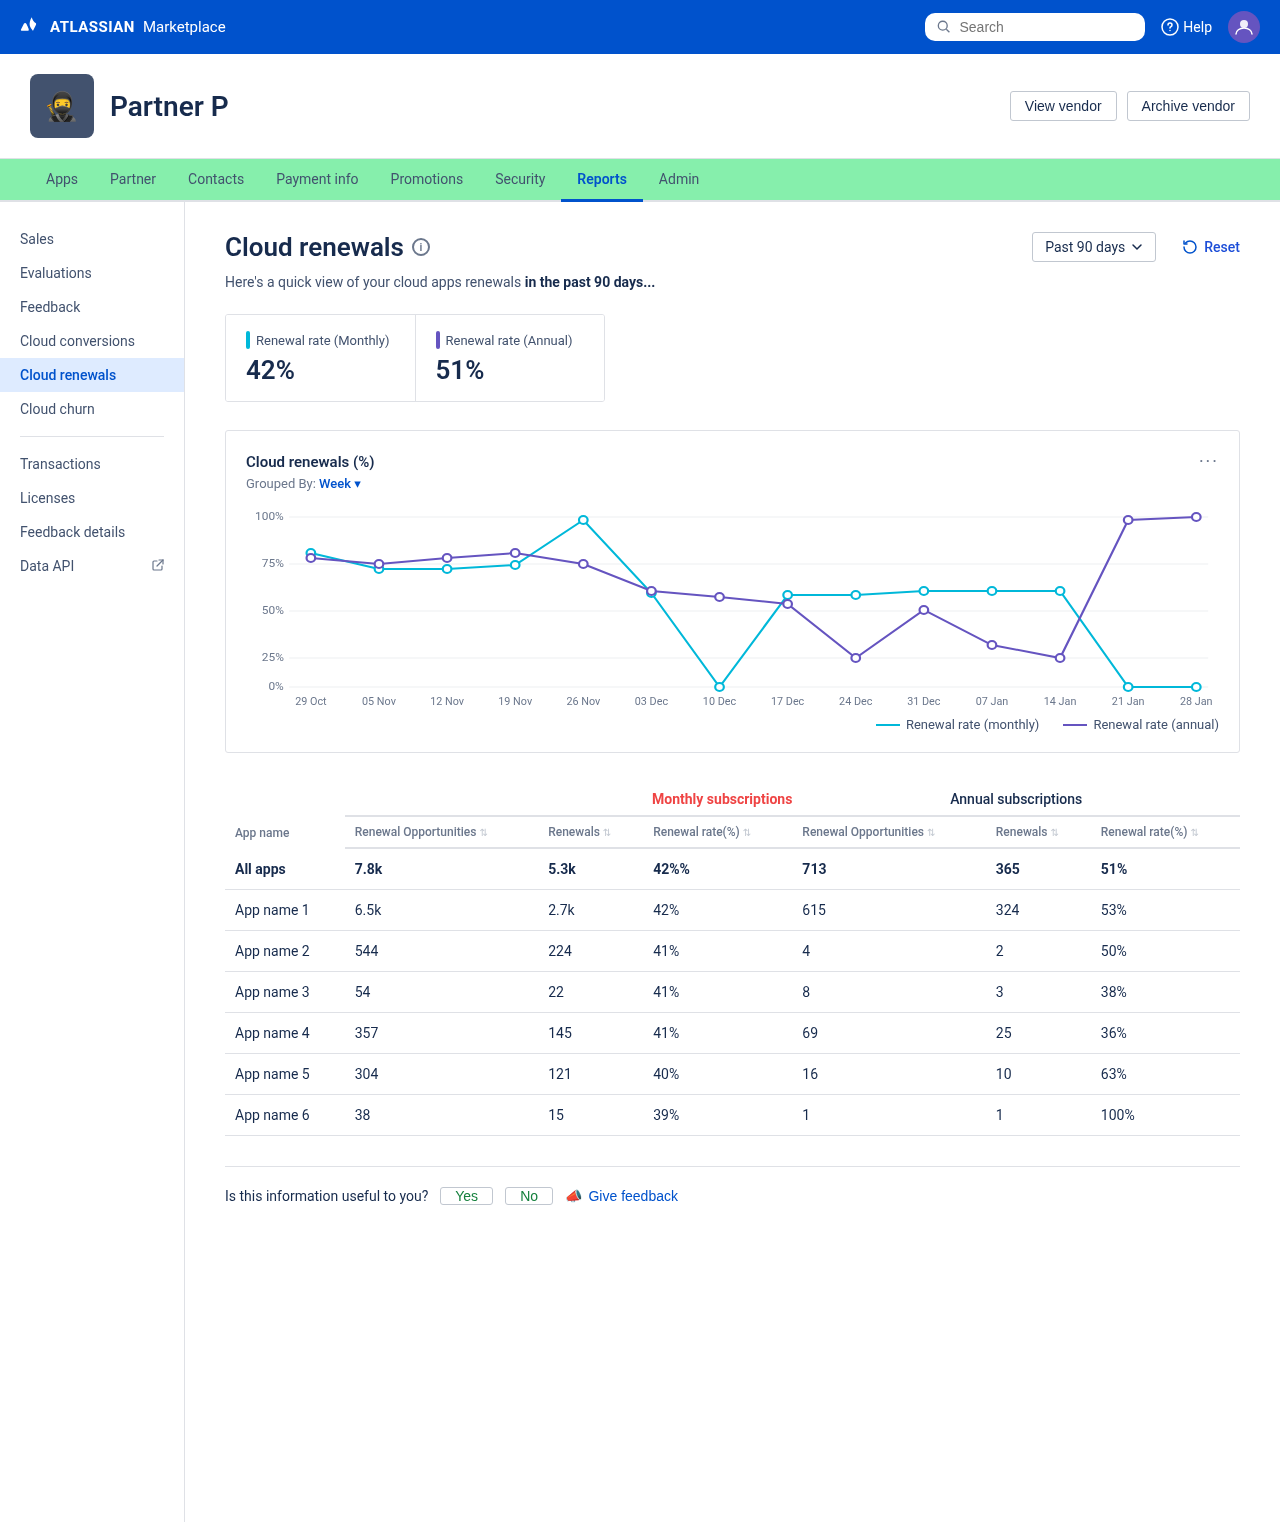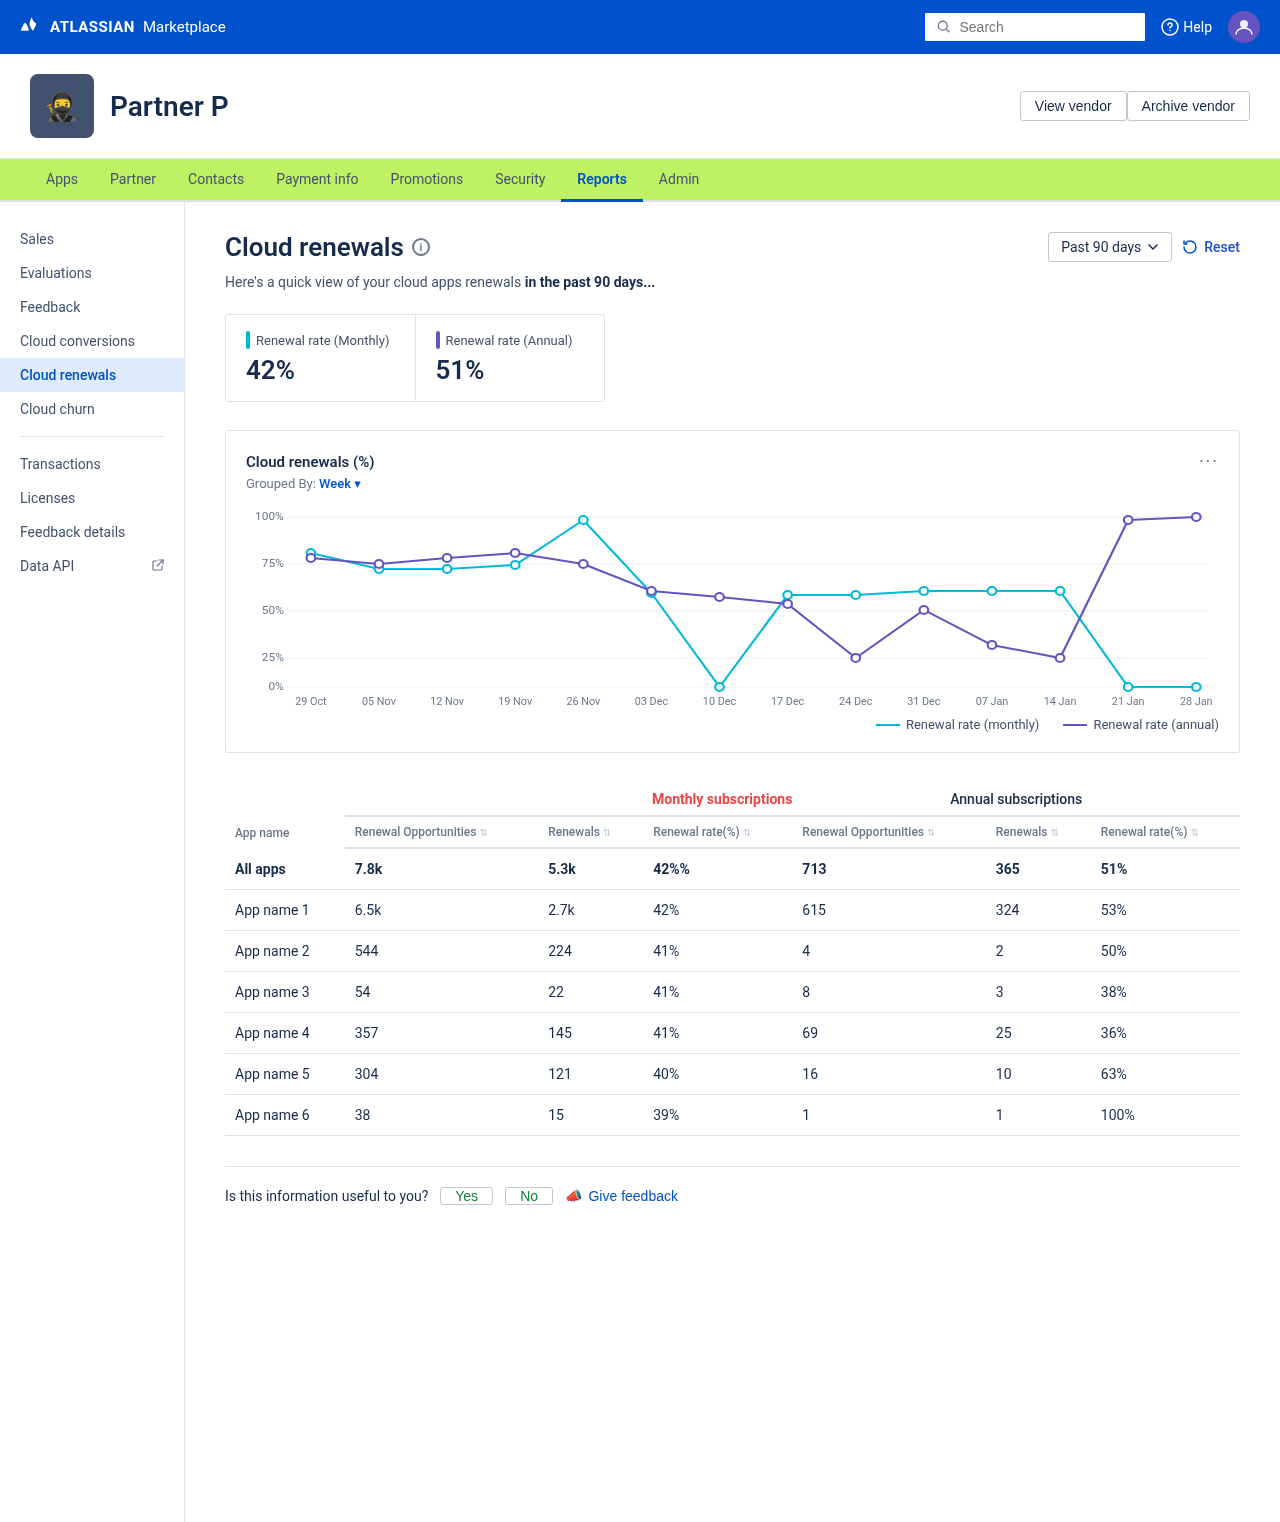--- a/index.html
+++ b/index.html
@@ -13,21 +13,21 @@
       align-items: center;
       padding: 8px 20px;
       justify-content: space-between;
     }
     .top-nav-left { display: flex; align-items: center; gap: 8px; }
     .atlassian-logo { display: flex; align-items: center; gap: 6px; color: #fff; font-weight: 700; font-size: 15px; letter-spacing: 0.5px; }
     .atlassian-logo .logo-icon { width: 24px; height: 24px; }
     .top-nav-right { display: flex; align-items: center; gap: 16px; }
     .search-bar {
       display: flex; align-items: center; gap: 8px;
-      background: #fff; border-radius: 1px;
+      background: #fff; border-radius: 10px;
       padding: 6px 12px; width: 220px;
     }
     .search-bar input { border: none; outline: none; font-size: 14px; color: #172b4d; width: 100%; background: transparent; }
     .help-btn { display: flex; align-items: center; gap: 4px; color: #fff; font-size: 14px; cursor: pointer; }
     .avatar { width: 32px; height: 32px; border-radius: 50%; background: #6554c0; display: flex; align-items: center; justify-content: center; color: #fff; font-size: 13px; }
 
     
     .partner-header {
       background: #fff;
       padding: 20px 30px;
@@ -35,29 +35,29 @@
       align-items: center;
       justify-content: space-between;
       border-bottom: 1px solid #dfe1e6;
     }
     .partner-info { display: flex; align-items: center; gap: 16px; }
     .partner-logo {
       width: 64px; height: 64px; border-radius: 8px; background: #42526e;
       display: flex; align-items: center; justify-content: center; font-size: 28px;
     }
     .partner-name { font-size: 28px; font-weight: 600; color: #172b4d; }
-    .partner-actions { display: flex; }
+    .partner-actions { display: flex; gap: 10px; }
     .btn-outline {
       padding: 6px 14px; border: 1px solid #c1c7d0; border-radius: 3px;
       background: #fff; color: #172b4d; font-size: 14px; cursor: pointer;
     }
 
     
     .secondary-nav {
-      background: #bef264;
+      background: #86efac;
       border-bottom: 2px solid #dfe1e6;
       padding: 0 30px;
       display: flex;
       gap: 0;
     }
     .nav-tab {
       padding: 12px 16px;
       color: #42526e;
       font-size: 14px;
       cursor: pointer;
@@ -91,21 +91,21 @@
     .sidebar-divider { height: 1px; background: #dfe1e6; margin: 10px 20px; }
     .sidebar-external-icon { color: #6b778c; font-size: 12px; }
 
     
     .content { flex: 1; padding: 30px 40px; background: #fff; }
 
     
     .page-header { display: flex; align-items: center; justify-content: space-between; margin-bottom: 12px; }
     .page-title { font-size: 26px; font-weight: 600; color: #172b4d; display: flex; align-items: center; gap: 8px; }
     .info-icon { width: 18px; height: 18px; border: 2px solid #6b778c; border-radius: 50%; display: flex; align-items: center; justify-content: center; font-size: 11px; color: #6b778c; cursor: pointer; }
-    .page-controls { display: flex; align-items: center; gap: 10px; }
+    .page-controls { display: flex; align-items: center; gap: 26px; }
     .period-select {
       padding: 6px 12px; border: 1px solid #c1c7d0; border-radius: 3px;
       background: #fff; font-size: 14px; color: #172b4d; cursor: pointer;
       display: flex; align-items: center; gap: 6px;
     }
     .reset-btn { display: flex; align-items: center; gap: 6px; color: #1d4ed8; font-size: 14px; cursor: pointer; font-weight: 500; }
 
     .subtitle { font-size: 14px; color: #42526e; margin-bottom: 24px; }
     .subtitle strong { font-weight: 700; color: #172b4d; }
 

